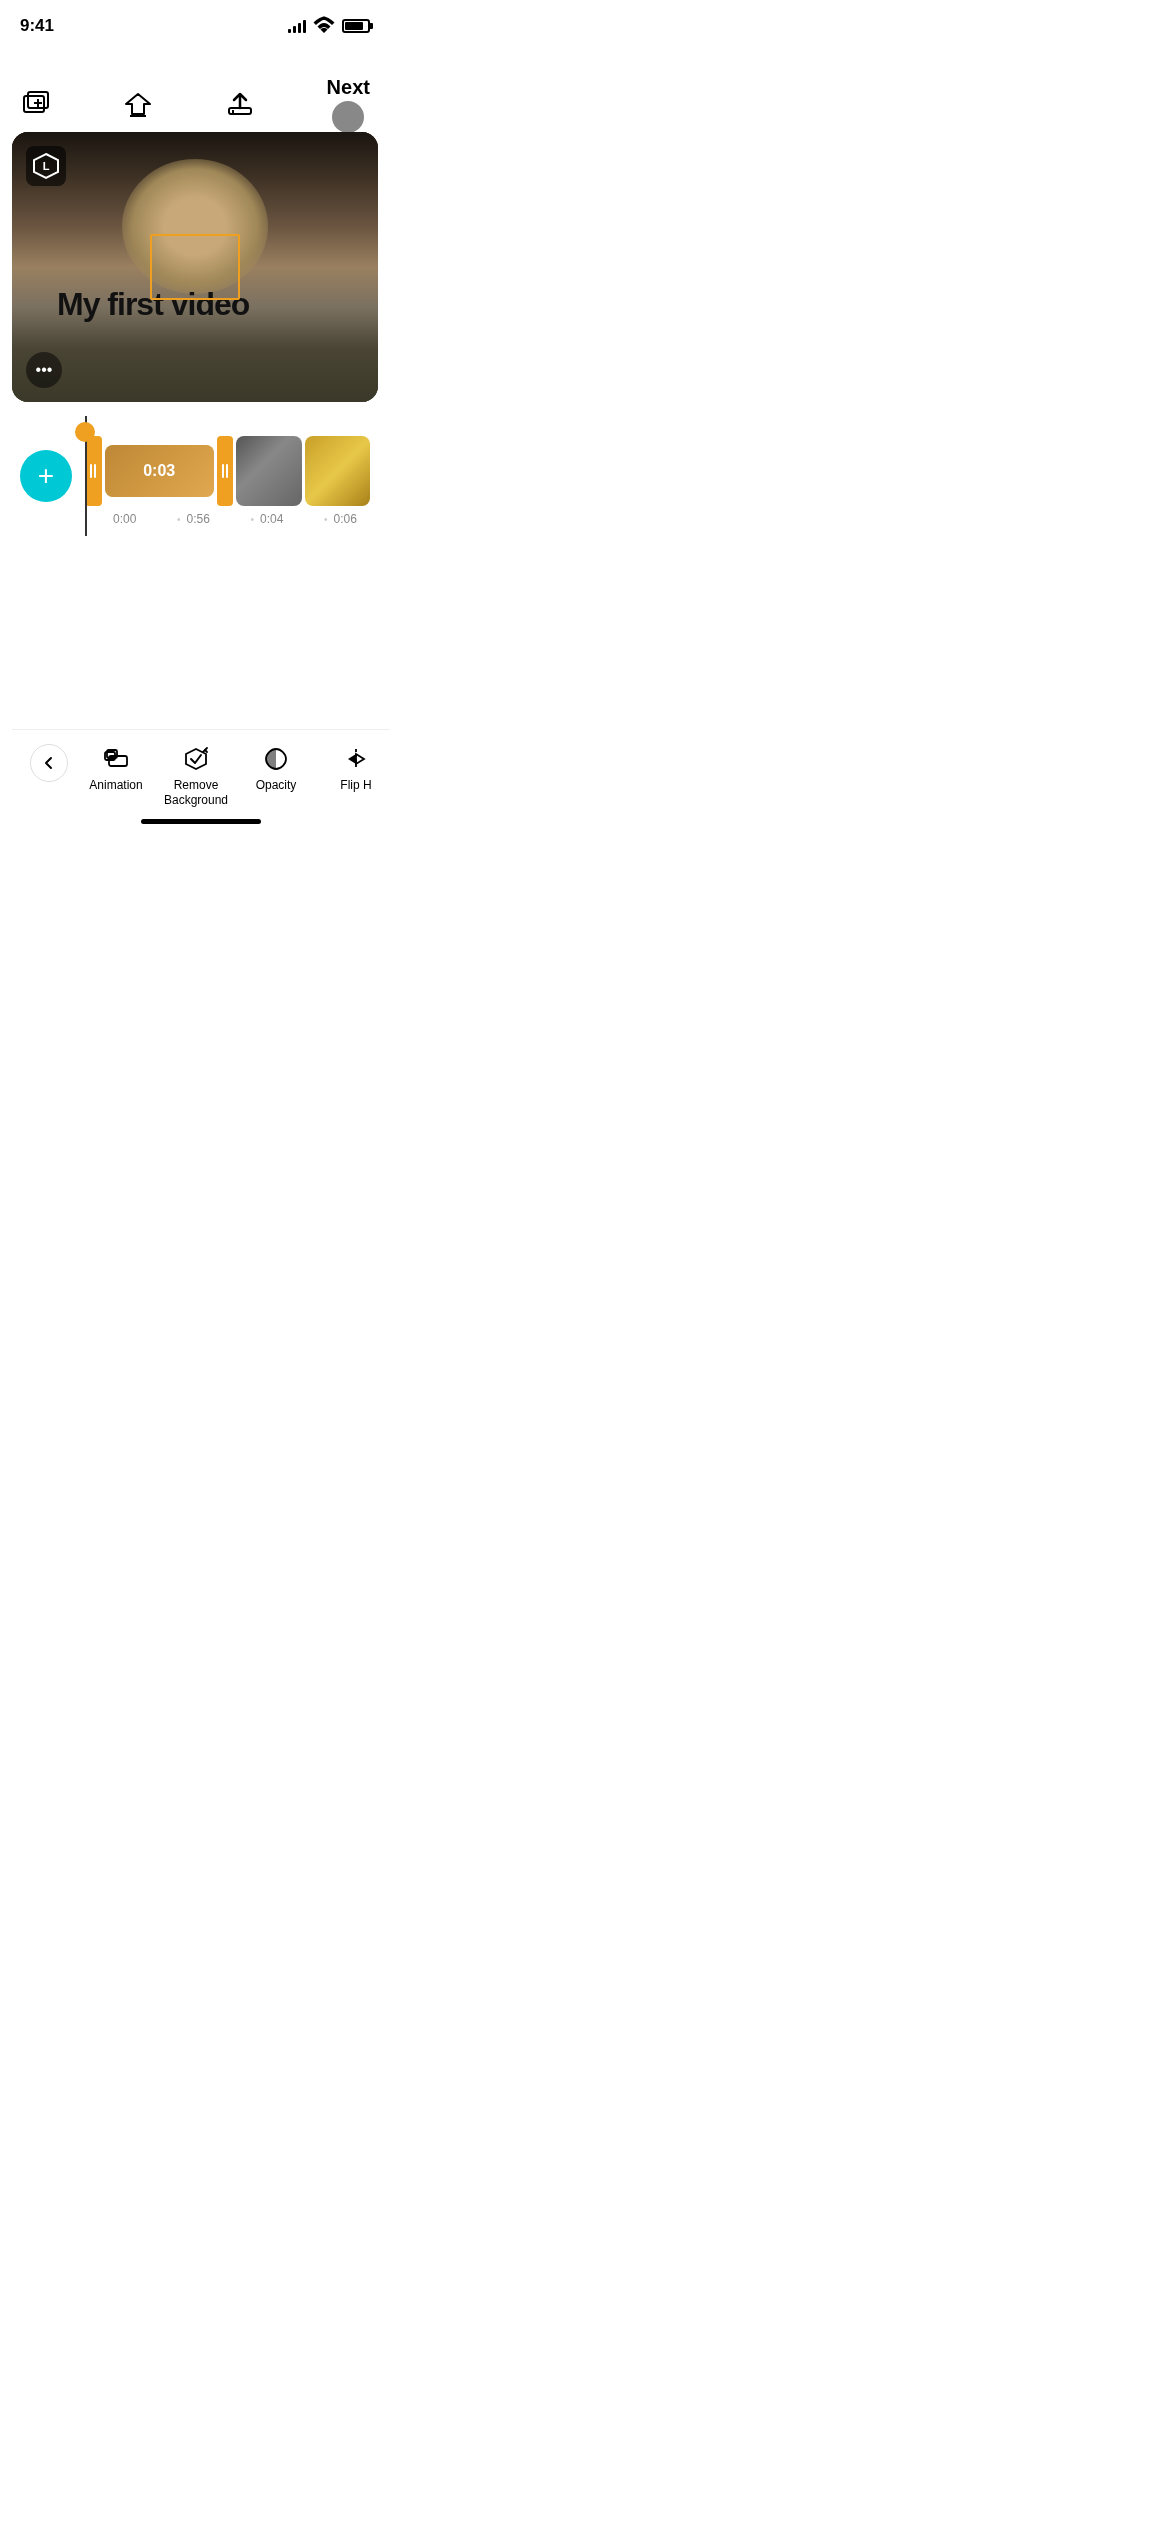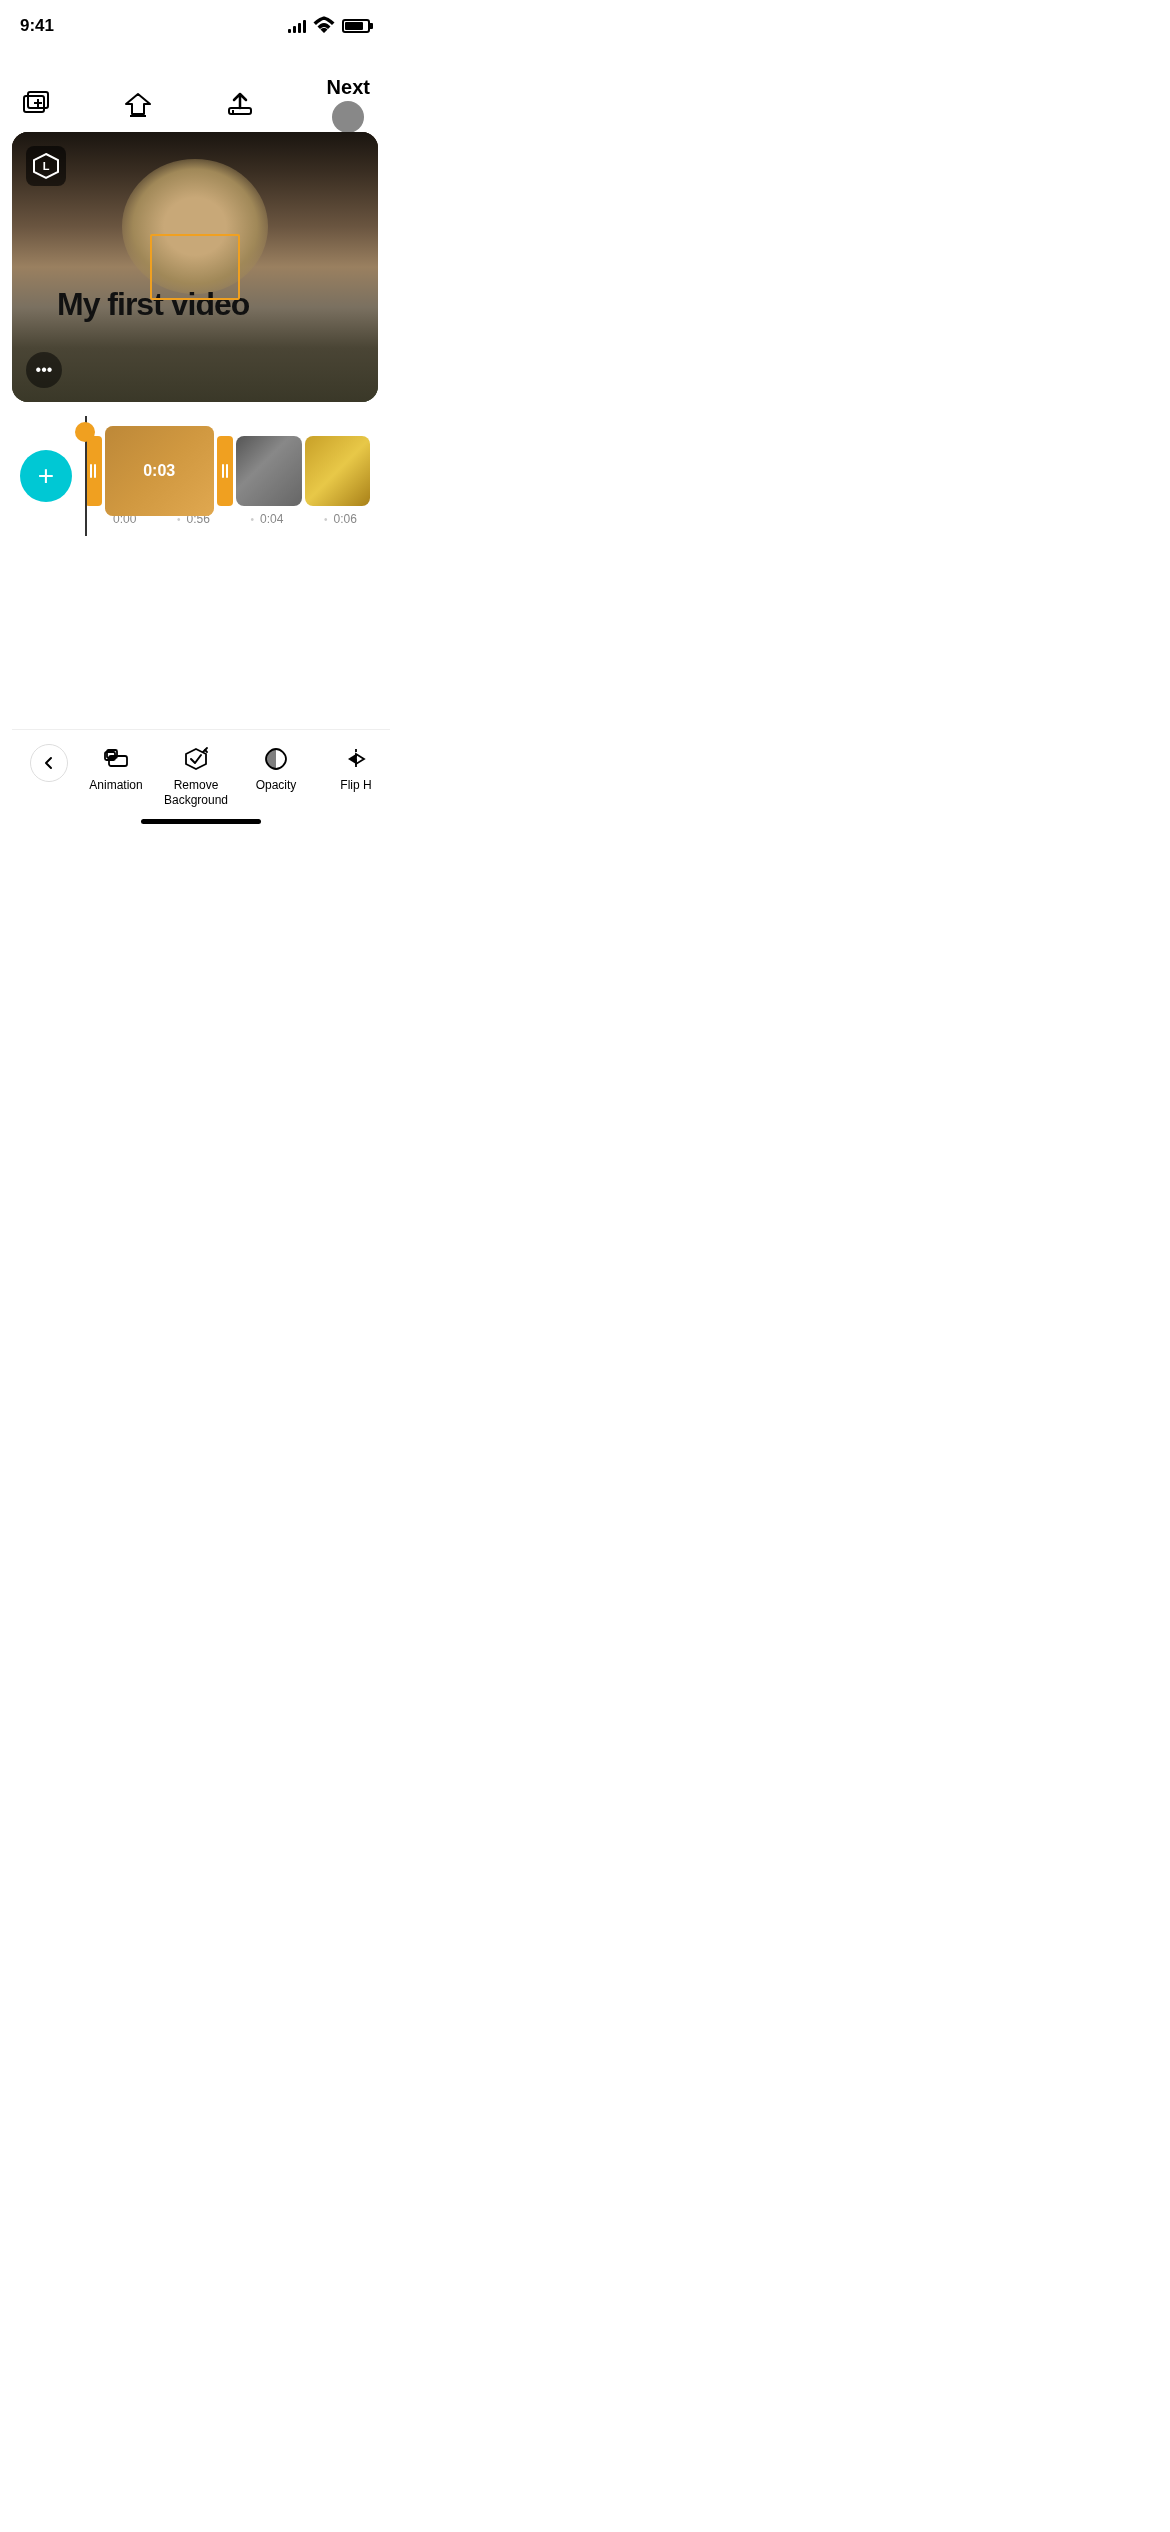--- a/index.html
+++ b/index.html
@@ -273,21 +273,21 @@
       z-index: 21;
     }
     .clip-row {
       display: flex;
       align-items: center;
       height: 70px;
       margin-top: 20px;
       gap: 3px;
     }
     .clip-main {
-      height: 90px;
+      height: 52px;
       width: 130px;
       background: #f0a020;
       border-radius: 8px;
       position: relative;
       display: flex;
       align-items: center;
       justify-content: center;
       overflow: hidden;
     }
     .clip-duration {

